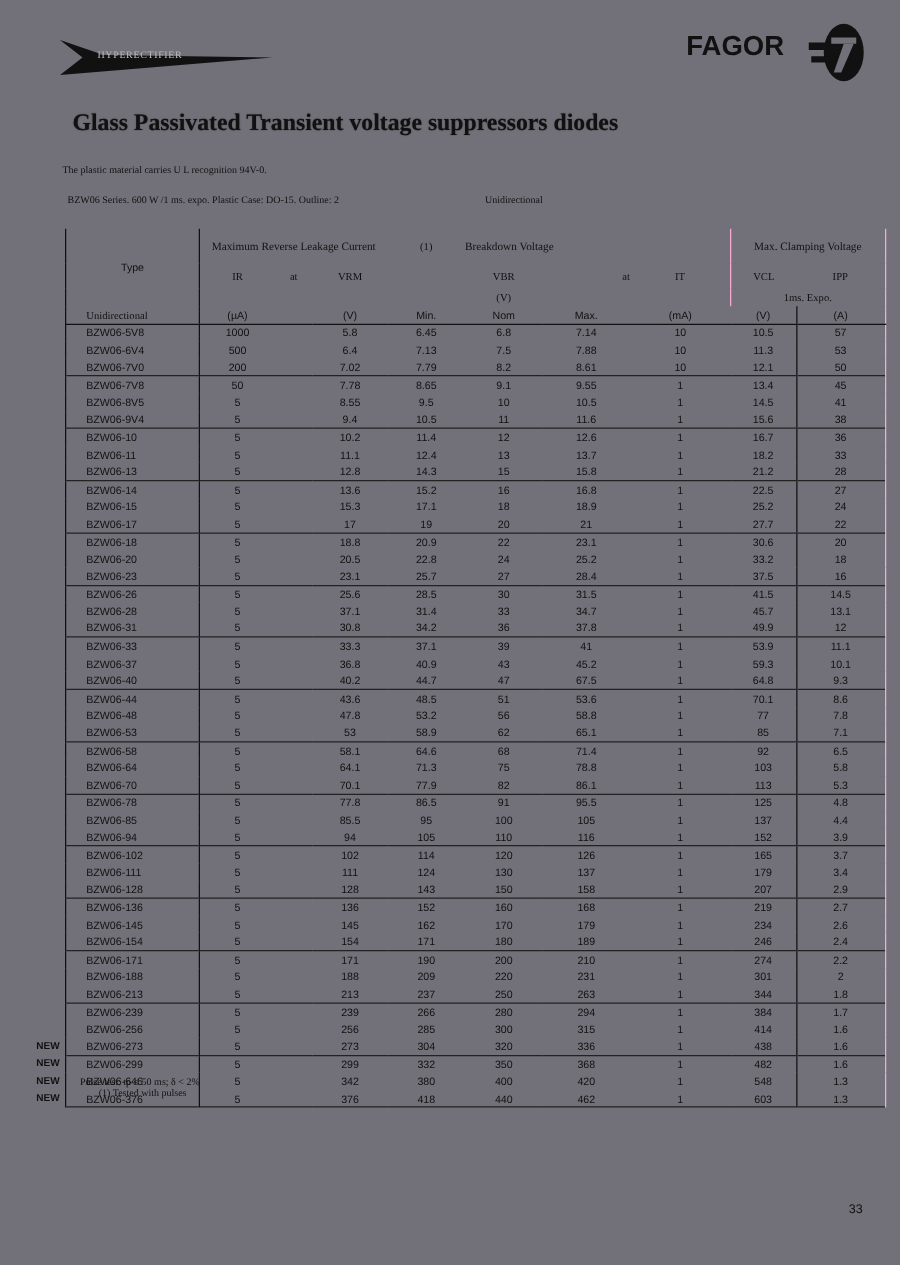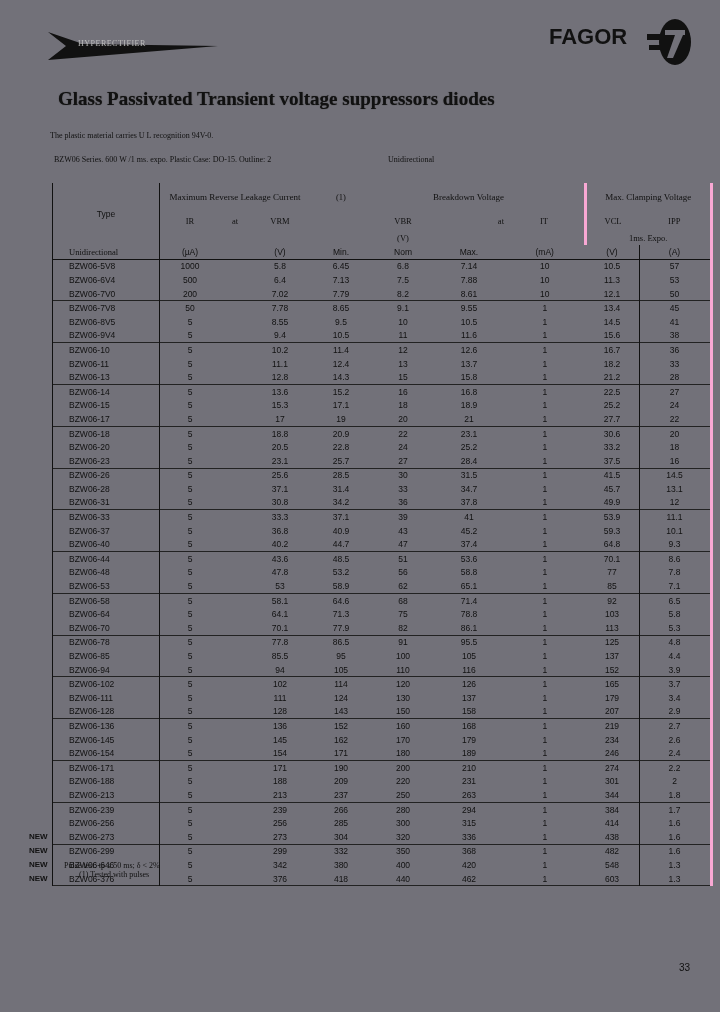--- a/index.html
+++ b/index.html
@@ -14,21 +14,21 @@
   .series{left:54px;top:155px;font-size:8px;color:#111;}
   .unidir{left:388px;top:155px;font-size:8px;color:#111;}
   table{position:absolute;left:52px;top:183px;border-collapse:collapse;font-size:8.5px;font-family:"Liberation Sans",sans-serif;color:#111;}
   td,th{padding:0;height:13.6px;text-align:center;font-weight:normal;white-space:nowrap;}
   .hdr td{height:auto;}
   .c-type{width:90px;text-align:left;padding-left:16px;}
   .c-ir{width:60px;} .c-at{width:30px;} .c-vrm{width:60px;}
   .c-min{width:62px;} .c-nom{width:62px;} .c-max{width:70px;}
   .c-it{width:80px;} .c-vcl{width:52px;} .c-ipp{width:70px;}
   .bl{border-left:1px solid #111;}
-  .br{border-right:3px solid #f9a8d4;}
+  .br{border-right:1px solid #f9a8d4;}
   .bb{border-bottom:1px solid #222;}
   .new{position:absolute;left:-24px;font-family:"Liberation Sans",sans-serif;font-weight:bold;font-size:8px;}
   .rel{position:relative;}
   .foot1{left:50px;top:870px;font-size:8px;margin-left:29px;}
   .foot2{left:64px;top:861px;font-size:8px;}
   .pageno{left:679px;top:962px;font-size:10px;font-family:"Liberation Sans",sans-serif;}
   .units td{border-bottom:1px solid #111;}
 </style>
 </head>
 <body>
@@ -50,21 +50,21 @@
 <div class="abs note">The plastic material carries U L recognition 94V-0.</div>
 <div class="abs series">BZW06 Series. 600 W /1 ms. expo. Plastic Case: DO-15. Outline: 2</div>
 <div class="abs unidir">Unidirectional</div>
 
 <table>
   <thead>
     <tr class="hdr">
       <td class="c-type bl" rowspan="3" style="text-align:center;padding-left:0;">Type</td>
       <td class="bl" colspan="3" style="height:28px;font-family:'Liberation Serif',serif;font-size:9px;">Maximum Reverse Leakage Current</td>
       <td class="c-min" style="font-family:'Liberation Serif',serif;">(1)</td>
-      <td colspan="2" style="font-family:'Liberation Serif',serif;font-size:9px;text-align:right;">Breakdown Voltage</td>
+      <td colspan="2" style="font-family:'Liberation Serif',serif;font-size:9px;text-align:left;">Breakdown Voltage</td>
       <td class="c-it br"></td>
       <td colspan="2" class="br" style="font-family:'Liberation Serif',serif;font-size:9px;">Max. Clamping Voltage</td>
     </tr>
     <tr class="hdr">
       <td class="c-ir bl" style="height:20px;font-family:'Liberation Serif',serif;">IR</td>
       <td class="c-at" style="font-family:'Liberation Serif',serif;">at</td>
       <td class="c-vrm" style="font-family:'Liberation Serif',serif;">VRM</td>
       <td class="c-min"></td>
       <td class="c-nom" style="font-family:'Liberation Serif',serif;">VBR</td>
       <td class="c-max" style="font-family:'Liberation Serif',serif;text-align:right;">at</td>
@@ -334,21 +334,21 @@
         <td class="c-vcl">59.3</td>
         <td class="c-ipp bl br">10.1</td>
       </tr>
       <tr class="bb">
         <td class="c-type bl rel"><span class="new"></span><span>BZW06-40</span></td>
         <td class="c-ir bl">5</td>
         <td class="c-at"></td>
         <td class="c-vrm">40.2</td>
         <td class="c-min">44.7</td>
         <td class="c-nom">47</td>
-        <td class="c-max">37.4</td>
+        <td class="c-max">67.5</td>
         <td class="c-it">1</td>
         <td class="c-vcl">64.8</td>
         <td class="c-ipp bl br">9.3</td>
       </tr>
       <tr>
         <td class="c-type bl rel"><span class="new"></span><span>BZW06-44</span></td>
         <td class="c-ir bl">5</td>
         <td class="c-at"></td>
         <td class="c-vrm">43.6</td>
         <td class="c-min">48.5</td>

